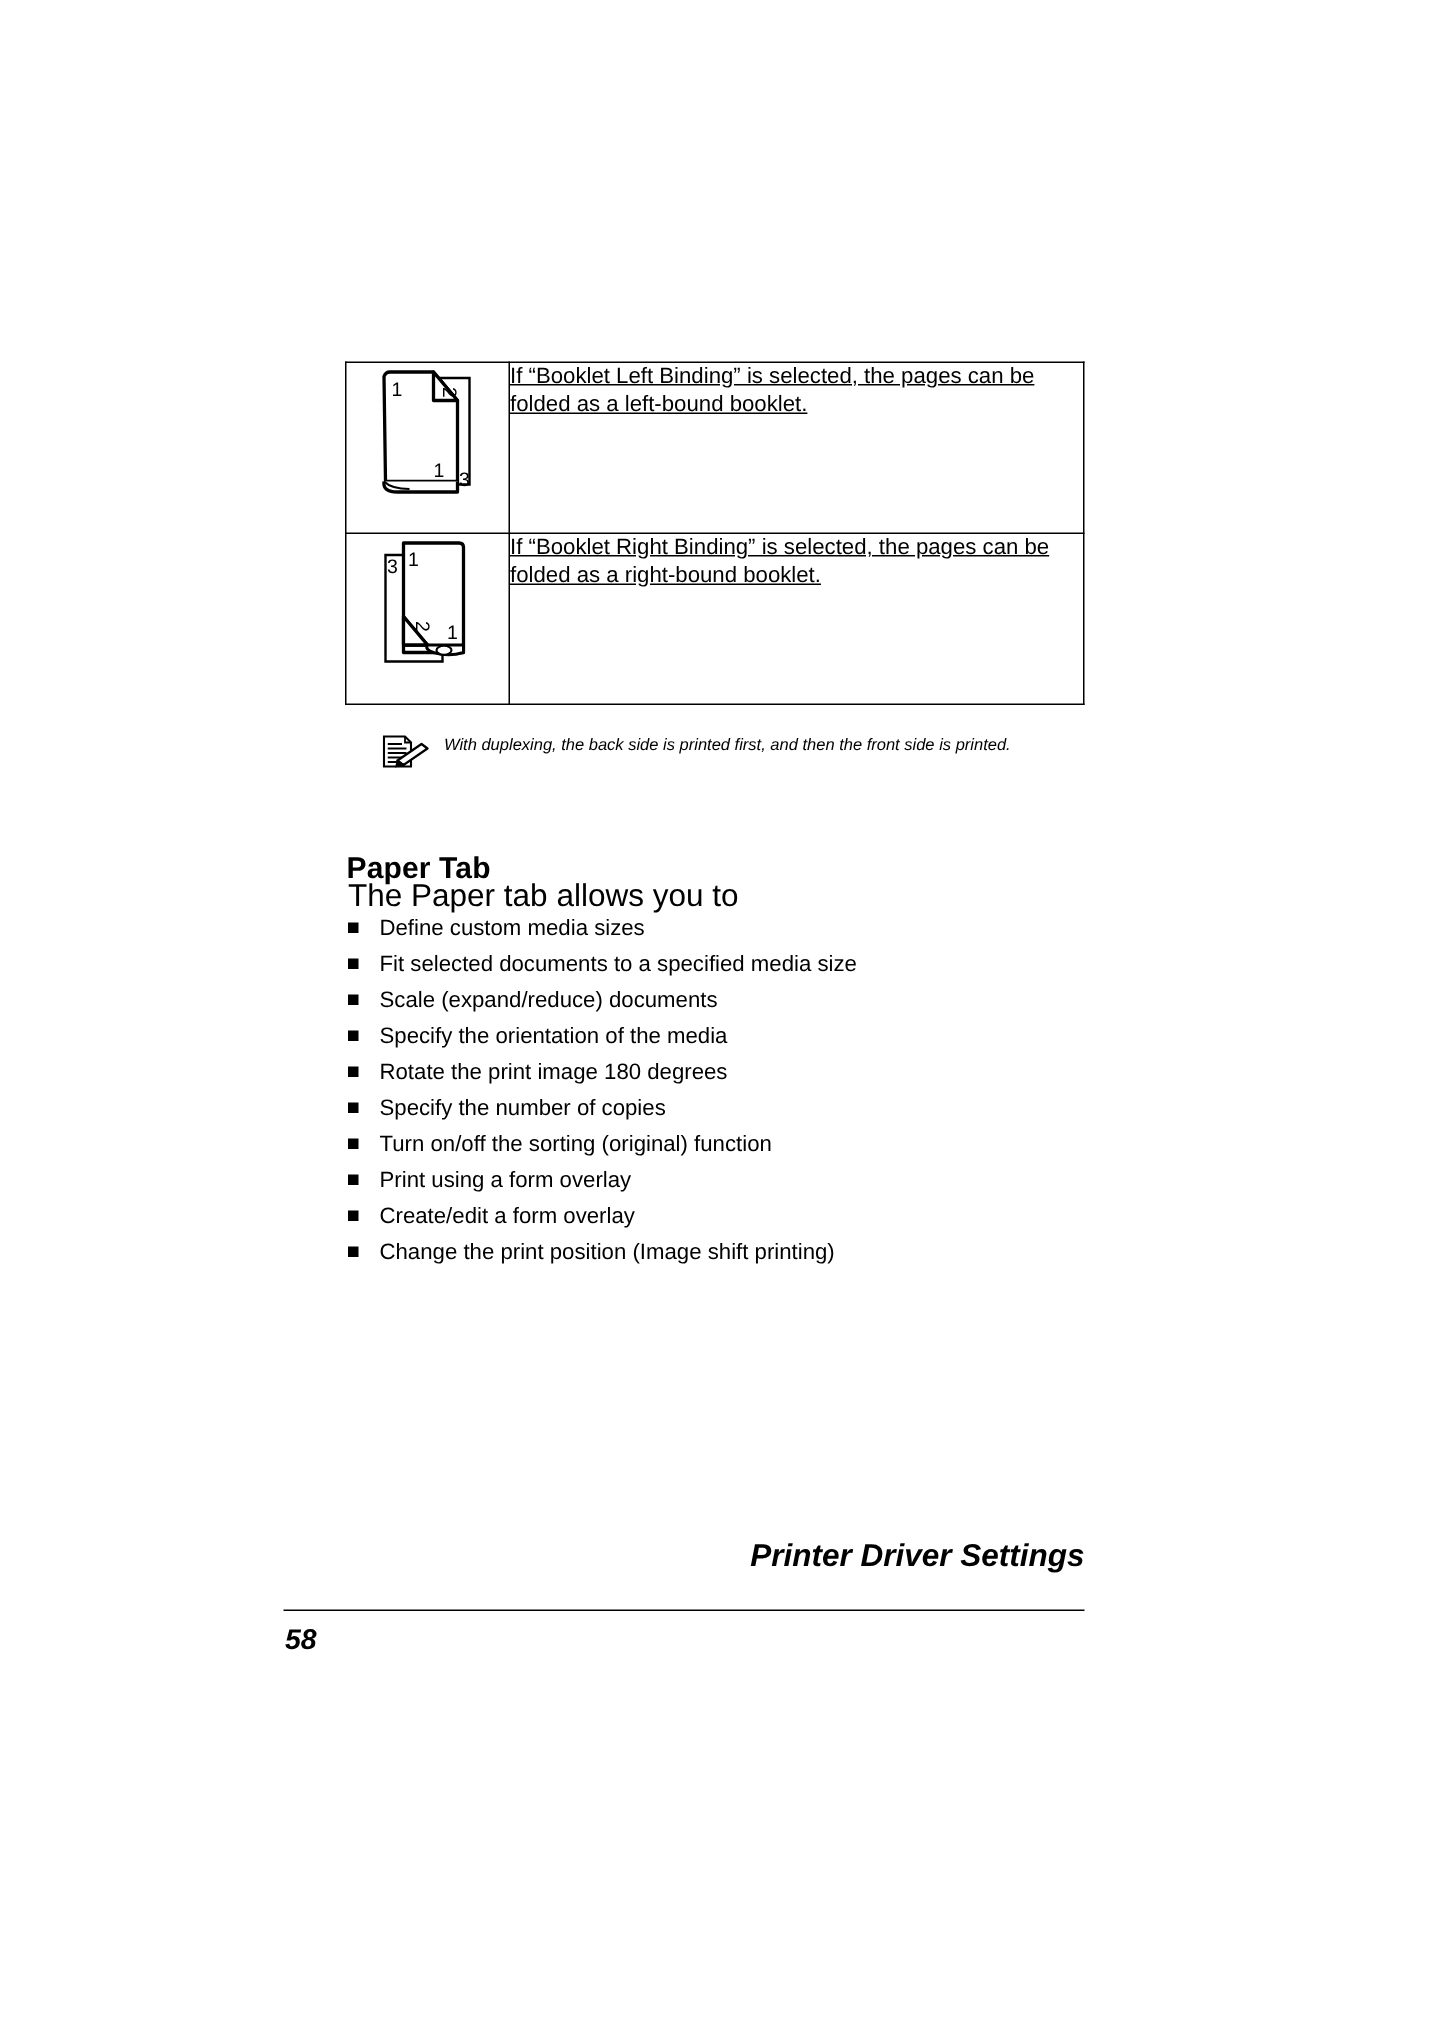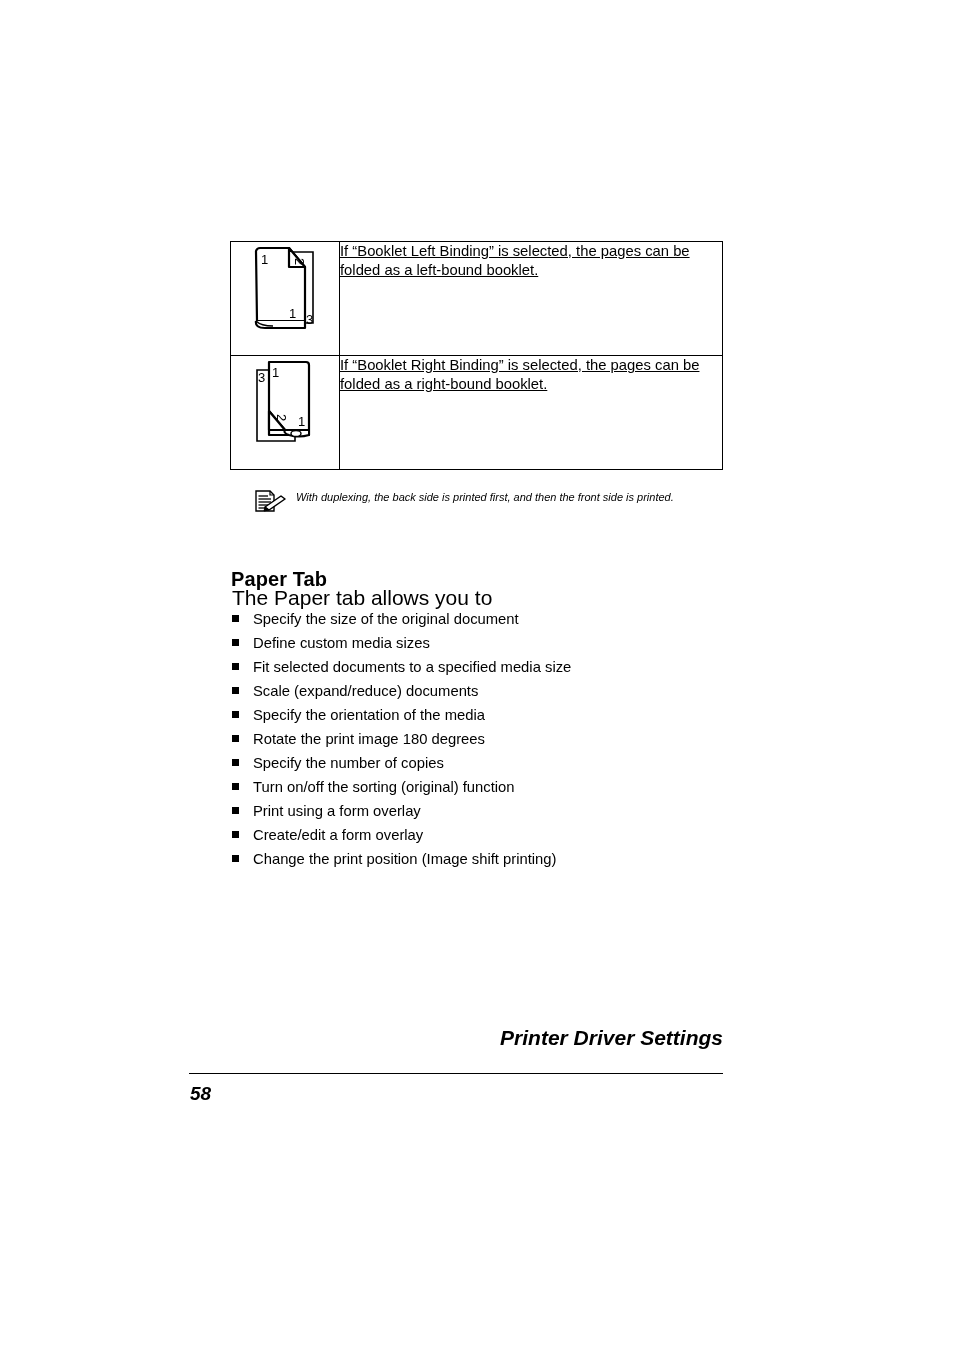--- a/index.html
+++ b/index.html
@@ -203,21 +203,20 @@
     <path d="M11 17 L27 6 L31 9 L15 20 Z" fill="#ffffff" stroke="#000" stroke-width="1.5" stroke-linejoin="round"></path>
     <path d="M11 17 L15 20 L10 21 Z" fill="#000" stroke="#000" stroke-width="1"></path>
   </svg>
   <div class="note-text">With duplexing, the back side is printed first, and then the front side is printed.</div>
 </div>
 
 <h2 class="section-heading">Paper Tab</h2>
 <div class="intro">The Paper tab allows you to</div>
 
 <ul class="bullets">
-  <li><span class="sq"></span><span>Specify the size of the original document</span></li>
   <li><span class="sq"></span><span>Define custom media sizes</span></li>
   <li><span class="sq"></span><span>Fit selected documents to a specified media size</span></li>
   <li><span class="sq"></span><span>Scale (expand/reduce) documents</span></li>
   <li><span class="sq"></span><span>Specify the orientation of the media</span></li>
   <li><span class="sq"></span><span>Rotate the print image 180 degrees</span></li>
   <li><span class="sq"></span><span>Specify the number of copies</span></li>
   <li><span class="sq"></span><span>Turn on/off the sorting (original) function</span></li>
   <li><span class="sq"></span><span>Print using a form overlay</span></li>
   <li><span class="sq"></span><span>Create/edit a form overlay</span></li>
   <li><span class="sq"></span><span>Change the print position (Image shift printing)</span></li>

